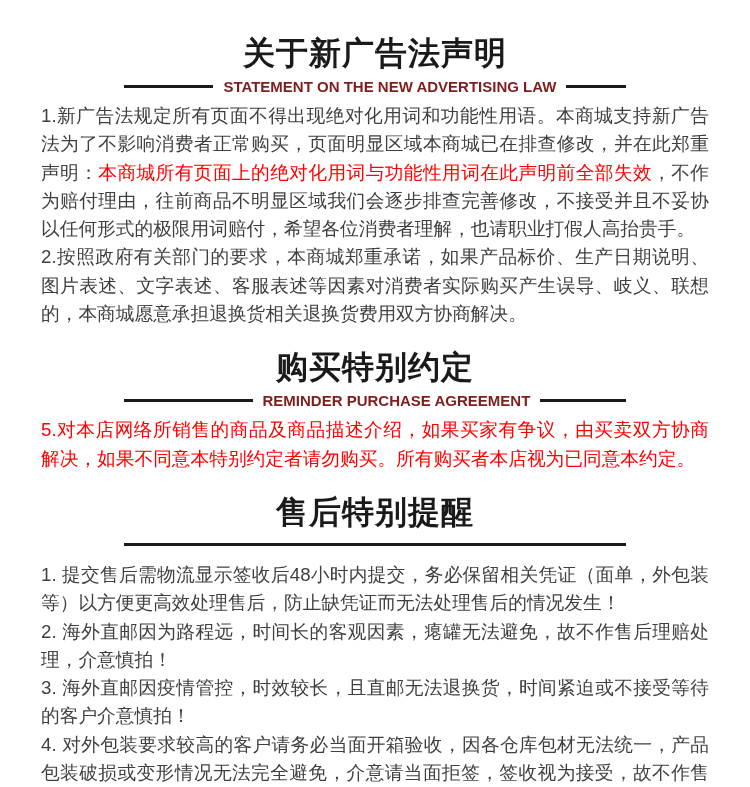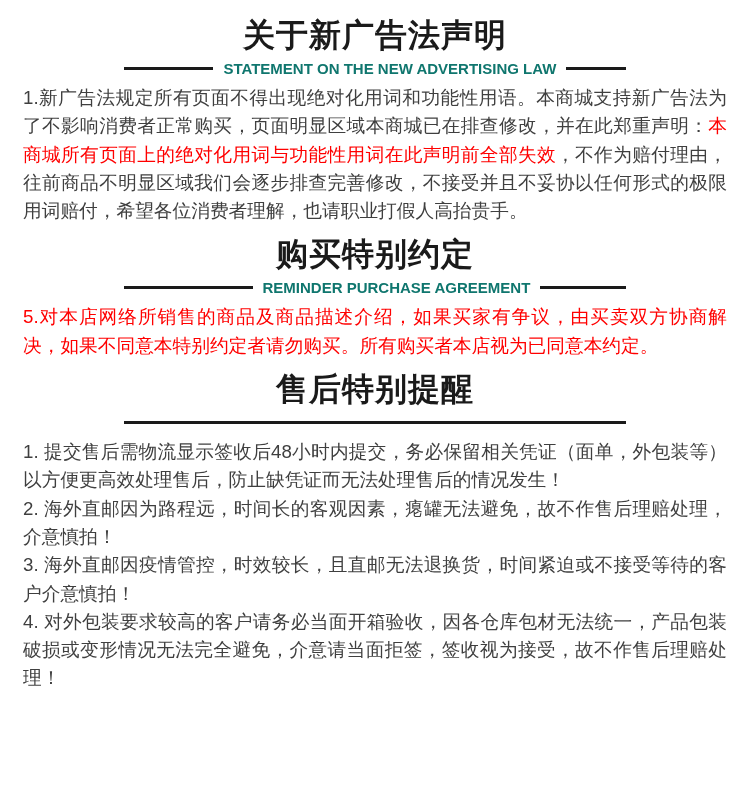--- a/index.html
+++ b/index.html
@@ -7,21 +7,21 @@
     position: relative;
     width: 750px;
     height: 787px;
     margin: 0 auto;
     background: var(--bg, #ffffff);
     overflow: hidden;
     box-sizing: border-box;
     padding-top: 14px;
     font-family: "Liberation Sans", "DejaVu Sans", sans-serif;
   }
-  section { margin: 0; }
+  section { margin: 18px; }
   section + section { margin-top: 8px; }
   .title {
     margin: 0;
     text-align: center;
     font-size: 32px;
     line-height: 42px;
     font-weight: 700;
     letter-spacing: 1px;
     color: var(--title, #1a1a1a);
   }
@@ -35,21 +35,21 @@
   .divider .line {
     height: 3px;
     background: var(--title, #1a1a1a);
   }
   .divider .line.l { flex: 1.5; }
   .divider .line.r { flex: 1; }
   .divider .sub {
     padding: 0 10px;
     font-size: 15px;
     font-weight: 700;
-    color: #0f766e;
+    color: #7f1d1d;
     white-space: nowrap;
     letter-spacing: 0;
   }
   .body {
     margin: 8px 0 0;
     padding: 0 23px;
     font-size: 18.7px;
     line-height: 28.3px;
     text-align: justify;
     color: var(--text, #3f3f3f);
@@ -65,20 +65,21 @@
 
   <section>
     <h1 class="title">关于新广告法声明</h1>
     <div class="divider">
       <span class="line l"></span>
       <span class="sub">STATEMENT ON THE NEW ADVERTISING LAW</span>
       <span class="line r"></span>
     </div>
     <div class="body">
         <p class="para"><span class="seg">1.新广告法规定所有页面不得出现绝对化用词和功能性用语。本商城支持新广告法为了不影响消费者正常购买，页面明显区域本商城已在排查修改，并在此郑重声明：</span><span class="seg red">本商城所有页面上的绝对化用词与功能性用词在此声明前全部失效</span><span class="seg">，不作为赔付理由，往前商品不明显区域我们会逐步排查完善修改，不接受并且不妥协以任何形式的极限用词赔付，希望各位消费者理解，也请职业打假人高抬贵手。</span></p>
+        <p class="para"><span class="seg">2.按照政府有关部门的要求，本商城郑重承诺，如果产品标价、生产日期说明、图片表述、文字表述、客服表述等因素对消费者实际购买产生误导、岐义、联想的，本商城愿意承担退换货相关退换货费用双方协商解决。</span></p>
       </div>
   </section>
 
   <section>
     <h2 class="title">购买特别约定</h2>
     <div class="divider">
       <span class="line l"></span>
       <span class="sub">REMINDER PURCHASE AGREEMENT</span>
       <span class="line r"></span>
     </div>

